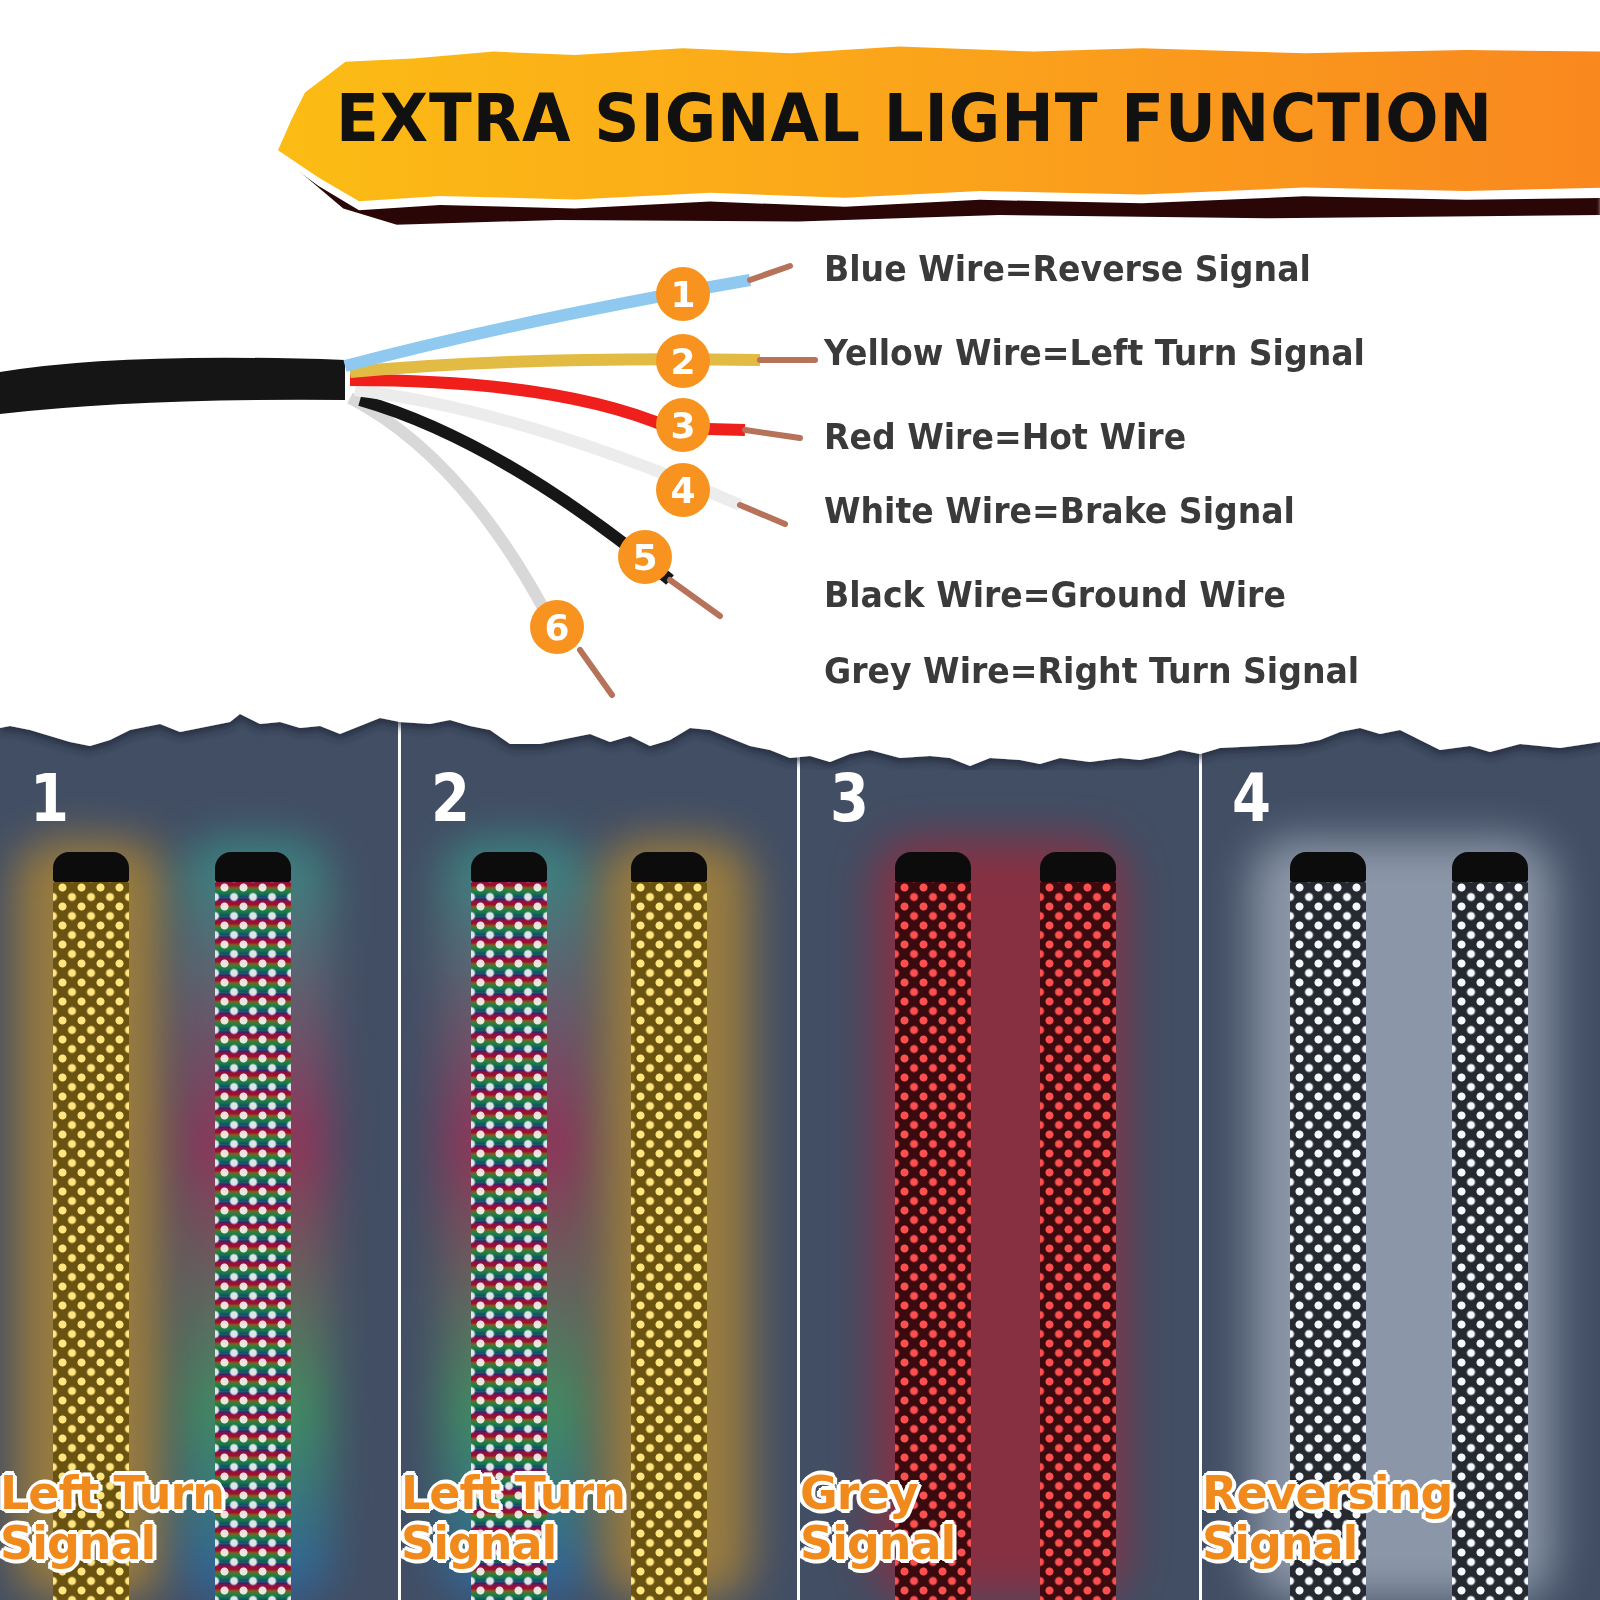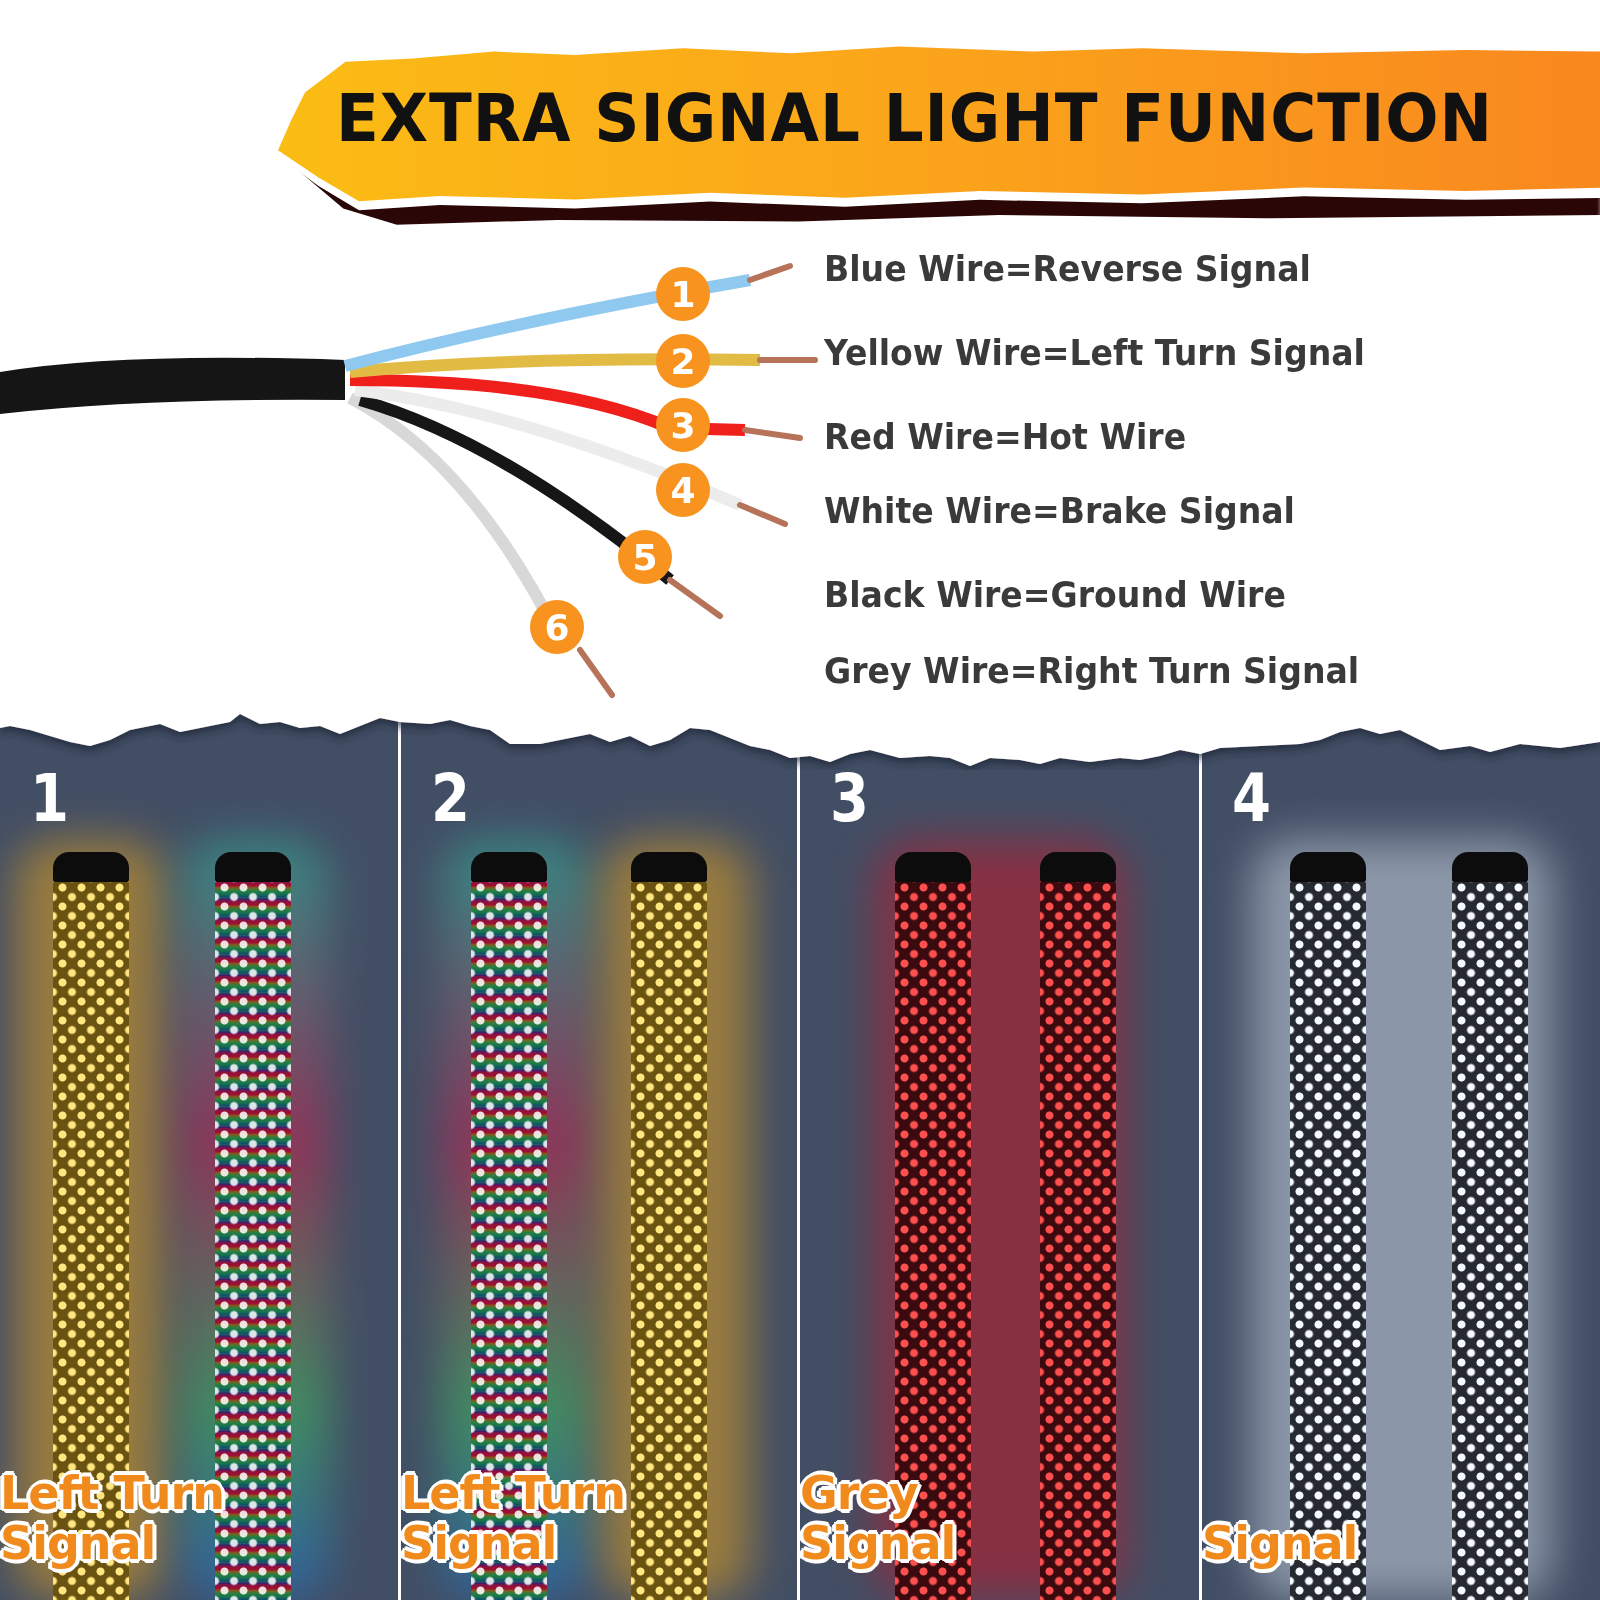--- a/index.html
+++ b/index.html
@@ -169,20 +169,21 @@
     <div class="panel-num">4</div>
     <div class="tube" style="left:88px">
       <div class="tube-cap"></div>
       <div class="tube-body" style="--led:#f4f8ff;--base:#262a30"></div>
     </div>
     <div class="tube" style="left:250px">
       <div class="tube-cap"></div>
       <div class="tube-body" style="--led:#f4f8ff;--base:#262a30"></div>
     </div>
     <div class="label">
+      <div>Reversing</div>
       <div>Signal</div>
     </div>
   </div>
 
   <svg class="tear" viewBox="0 0 1600 70" width="1600" height="70" preserveAspectRatio="none">
     <defs>
       <filter id="tshadow" x="-5%" y="-50%" width="110%" height="200%">
         <feDropShadow dx="0" dy="5" stdDeviation="4" flood-color="#1a2030" flood-opacity="0.7"></feDropShadow>
       </filter>
     </defs>

